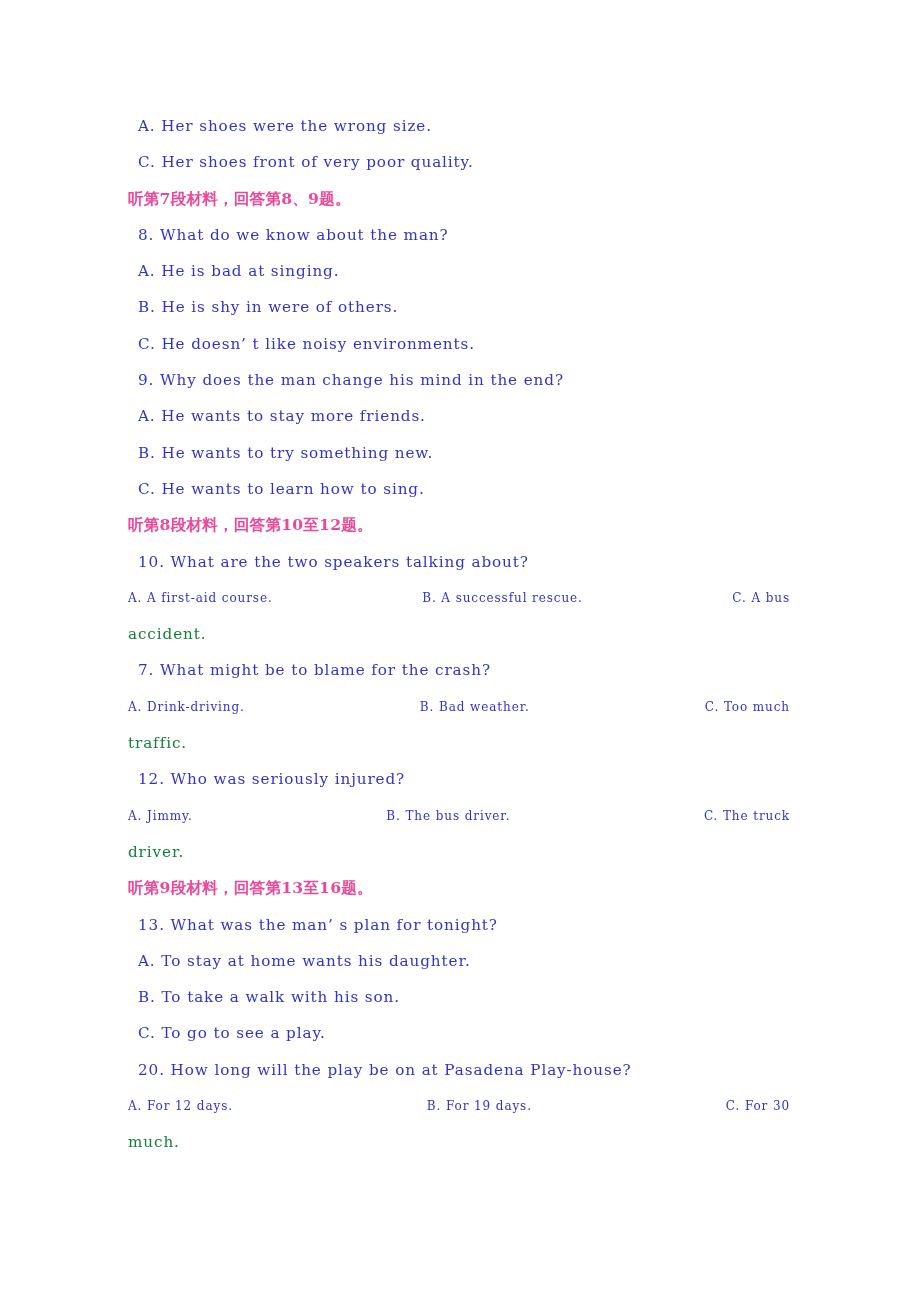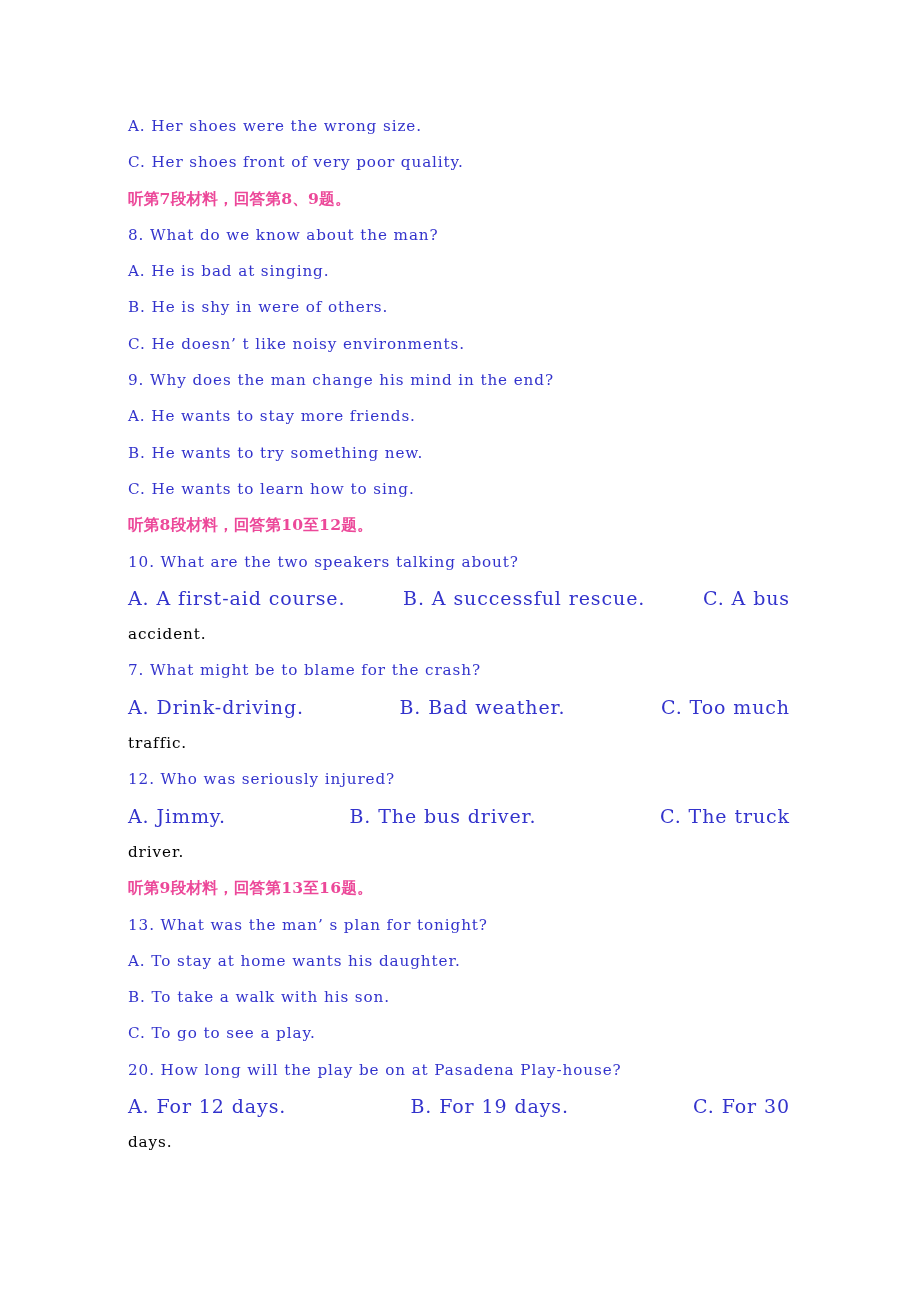--- a/index.html
+++ b/index.html
@@ -27,54 +27,55 @@
     width: 662px;
   }
   .line {
     color: #3333cc;
     font-size: 15.2px;
     line-height: 36.3px;
     height: 36.3px;
     white-space: nowrap;
     letter-spacing: 0.55px;
     font-family: "DejaVu Serif", "Liberation Serif", serif;
+    margin-left: 10px;
   }
   
   .cn {
     color: #ec4899;
     font-size: 15.6px;
     line-height: 36.3px;
     height: 36.3px;
     white-space: nowrap;
     letter-spacing: 0.2px;
     font-family: "DejaVu Serif", "Liberation Serif", serif;
     font-weight: 600;
   }
   
   .en {
     font-family: "DejaVu Serif", "Liberation Serif", serif;
     letter-spacing: 0.9px;
   }
   
   .optrow {
     color: #3333cc;
-    font-size: 19px;
+    font-size: 12px;
     line-height: 36.3px;
     letter-spacing: 0.9px;
     width: 662px;
     text-align: justify;
     text-align-last: justify;
     font-family: "DejaVu Serif", "Liberation Serif", serif;
   }
   .optrow .seg {
     display: inline-block;
     white-space: nowrap;
   }
   .optrow-tail {
-    color: #000000;
+    color: #15803d;
     font-size: 15.2px;
     line-height: 36.3px;
     height: 36.3px;
     letter-spacing: 0.9px;
     white-space: nowrap;
     font-family: "DejaVu Serif", "Liberation Serif", serif;
   }
 </style>
 </head>
 <body>
@@ -125,16 +126,16 @@
     <div class="line en">A. To stay at home wants his daughter.</div>
     <div class="line en">B. To take a walk with his son.</div>
     <div class="line en">C. To go to see a play.</div>
 
     <div class="line en">20. How long will the play be on at Pasadena Play-house?</div>
     <div class="optrow">
       <span class="seg">A. For 12 days.</span>
       <span class="seg">B. For 19 days.</span>
       <span class="seg">C.   For   30</span>
     </div>
-    <div class="optrow-tail">days.</div>
+    <div class="optrow-tail">much.</div>
 
   </div>
 </div>
 
 </body></html>

